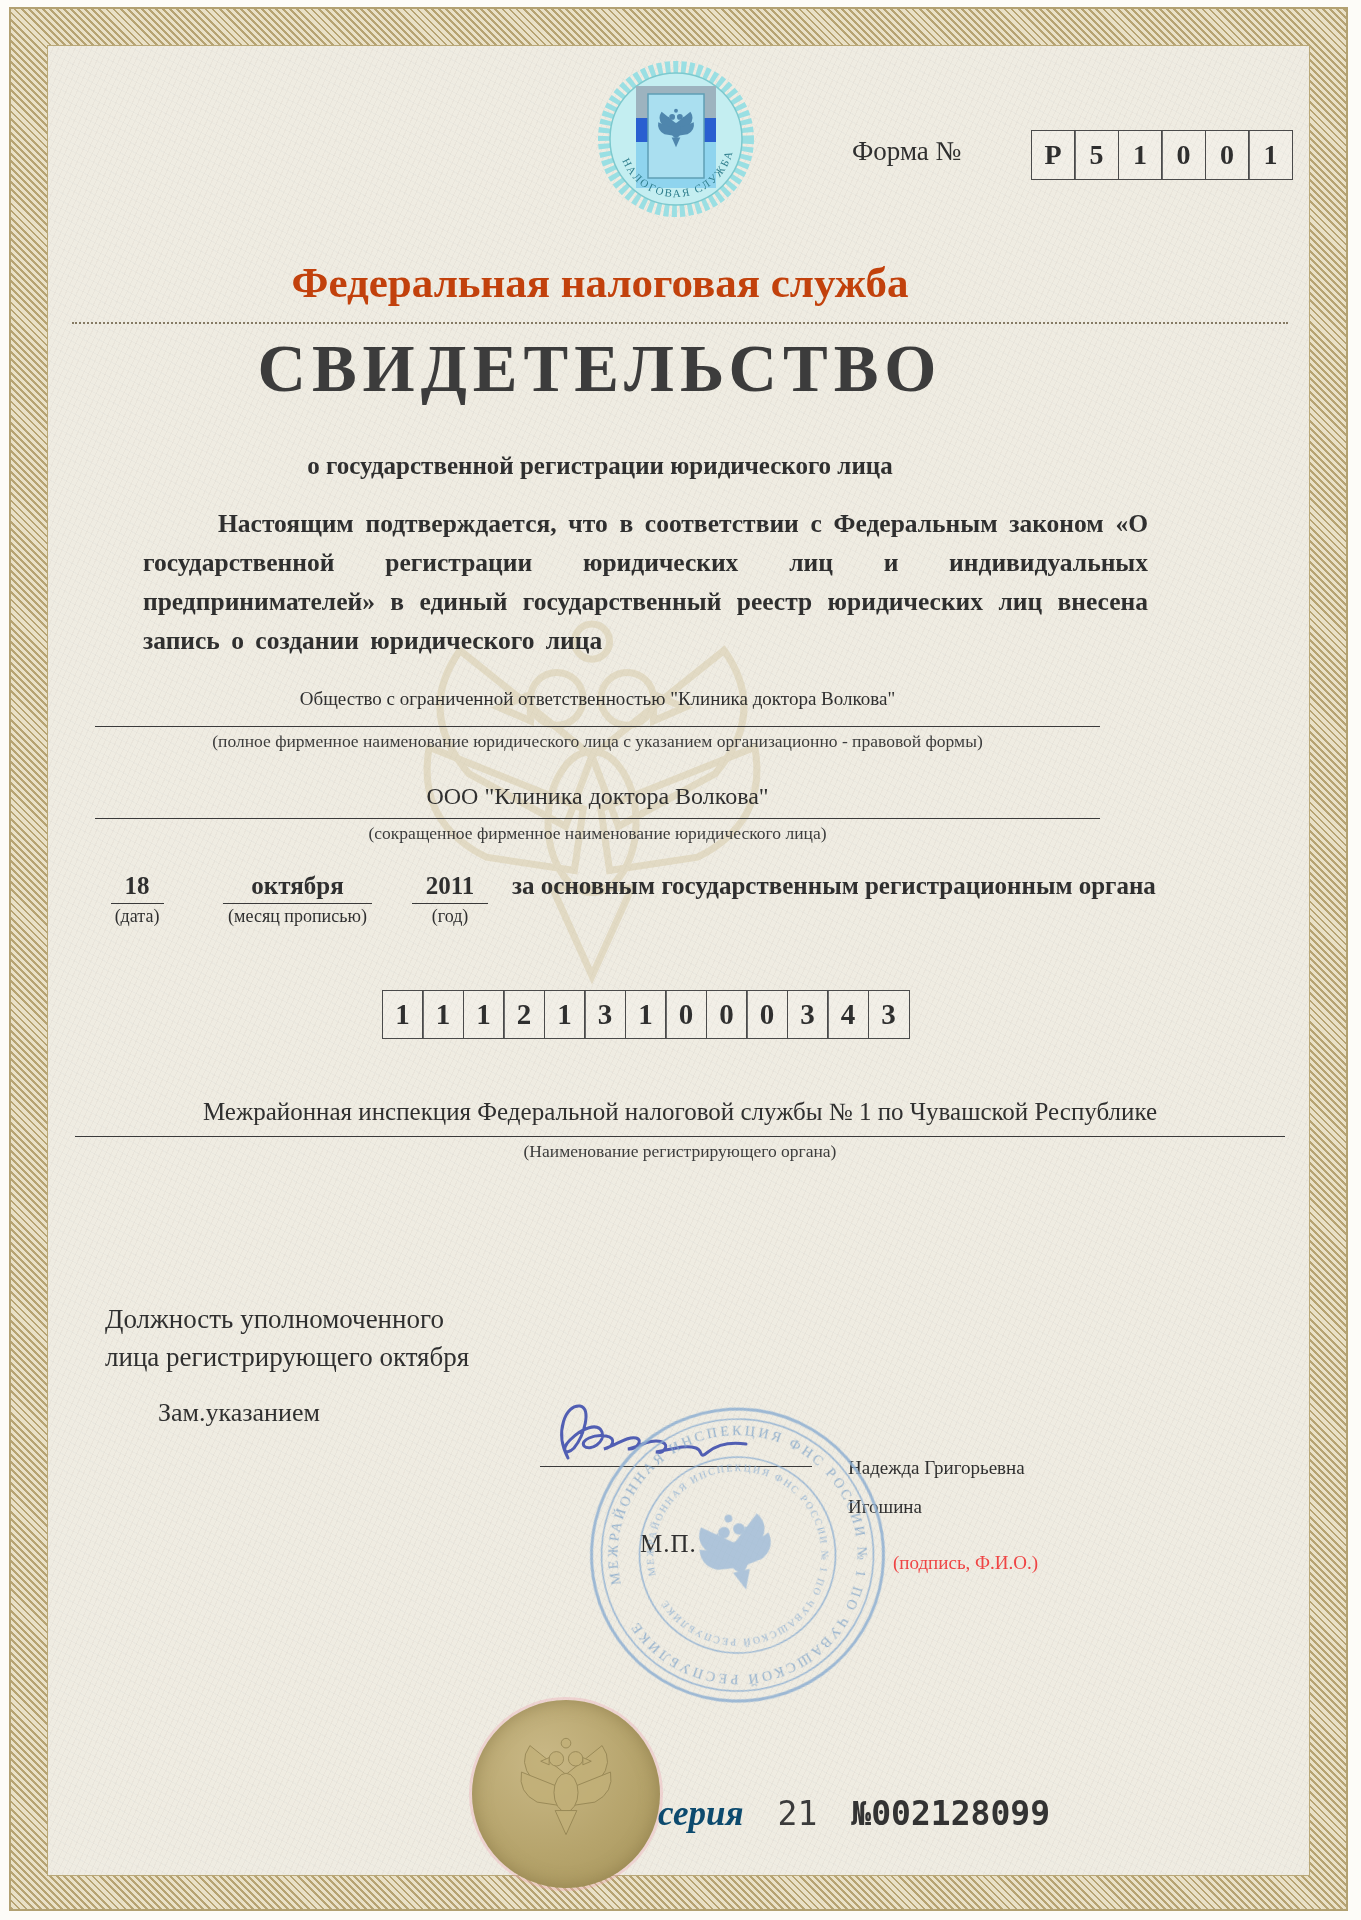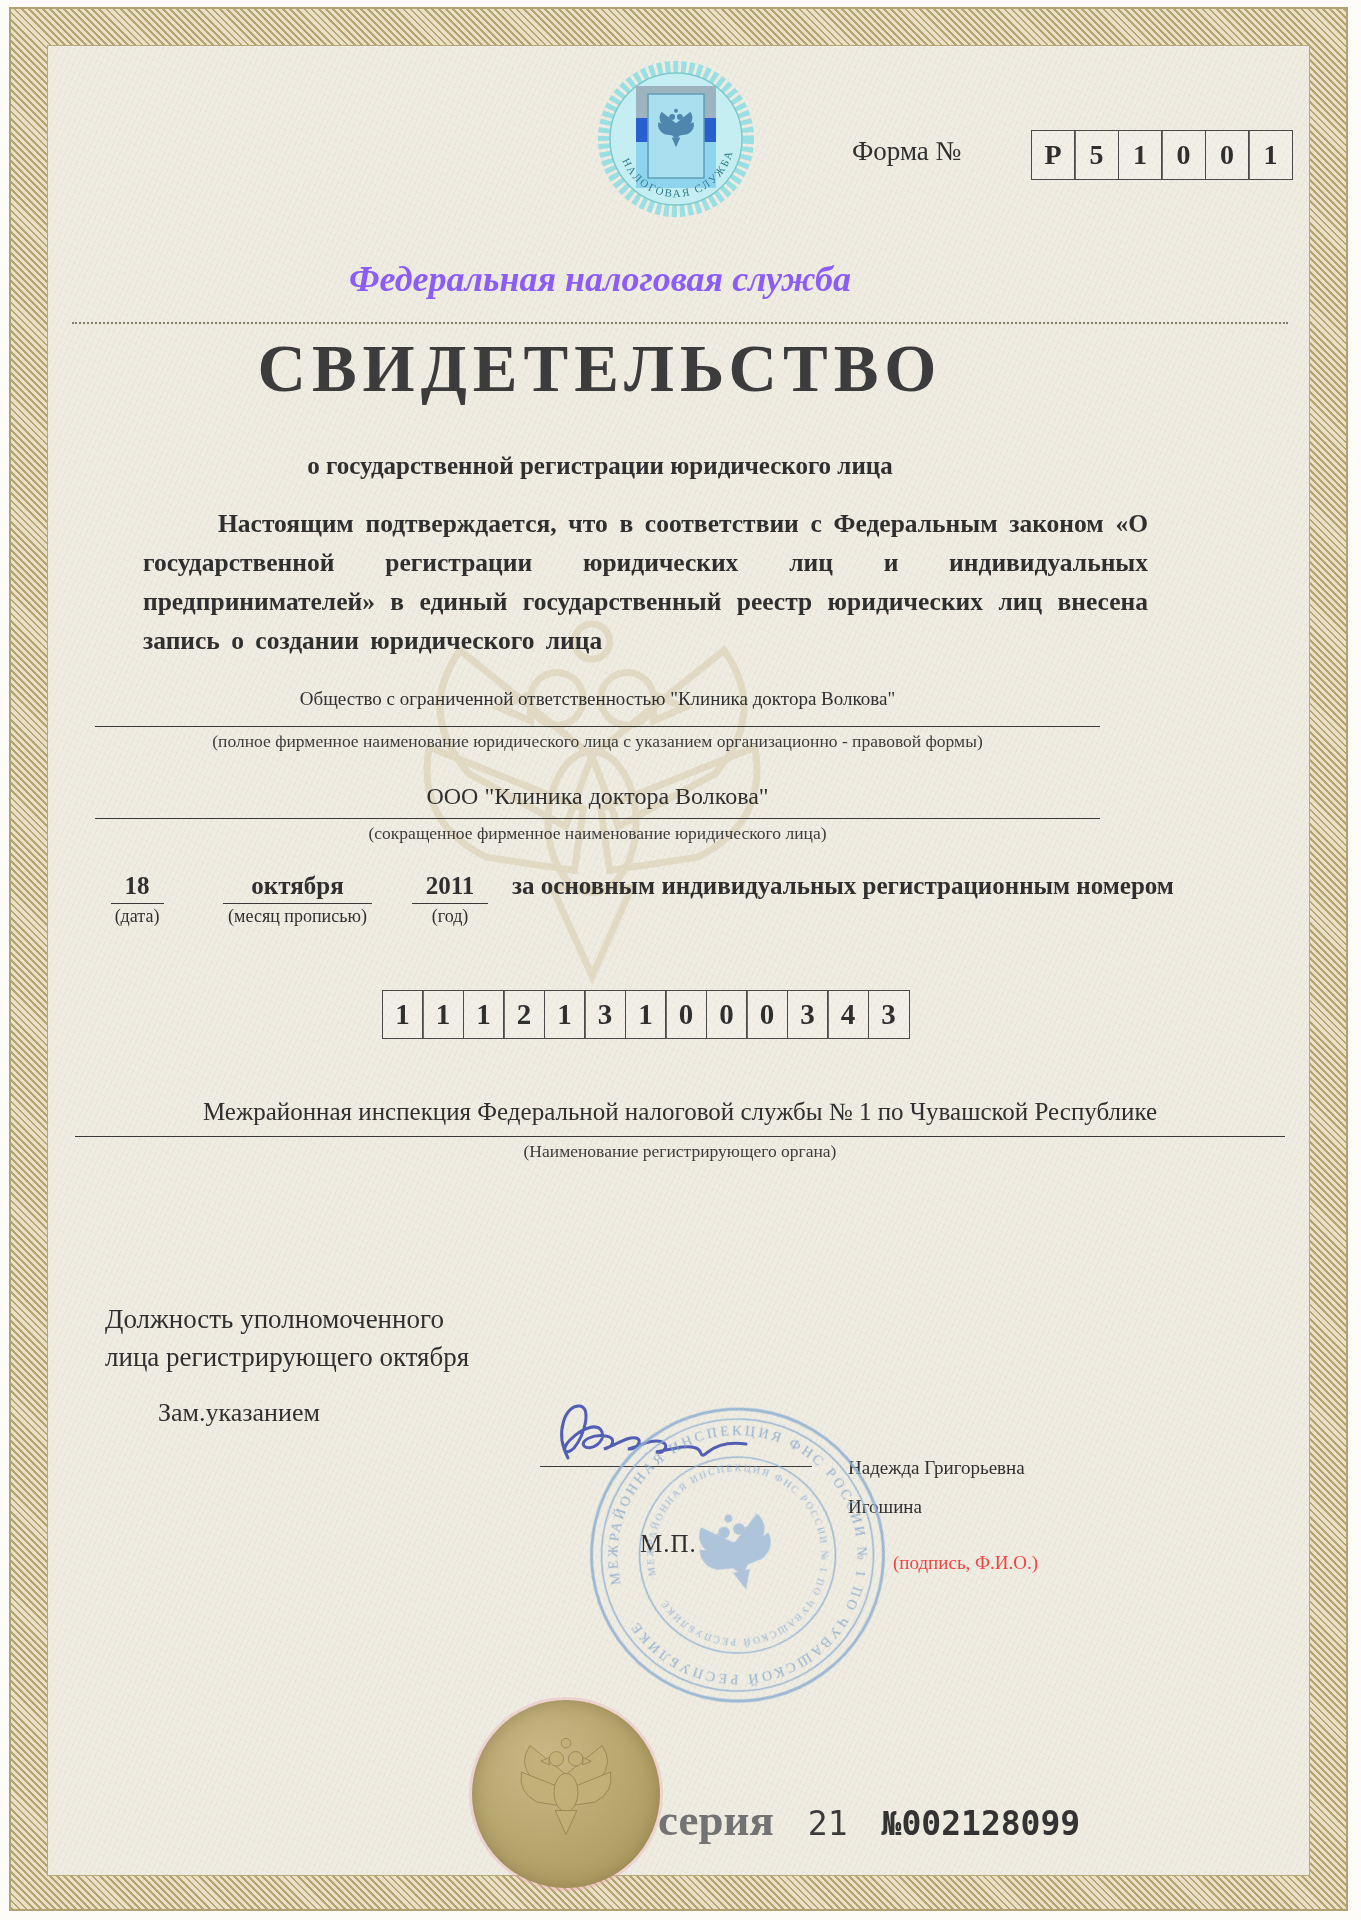--- a/index.html
+++ b/index.html
@@ -88,21 +88,21 @@
   <div class="abs" style="left:852px;top:136px;font-size:27px;">Форма №</div>
   <div class="abs cellrow" style="left:1032px;top:130px;">
     <div class="cell">Р</div>
     <div class="cell">5</div>
     <div class="cell">1</div>
     <div class="cell">0</div>
     <div class="cell">0</div>
     <div class="cell">1</div>
   </div>
 
-  <div class="abs center serifbold" style="left:95px;top:258px;width:1010px;font-size:36px;color:#8b5cf6;font-style:italic;">Федеральная налоговая служба</div>
+  <div class="abs center serifbold" style="left:95px;top:258px;width:1010px;font-size:43px;color:#c2410c;">Федеральная налоговая служба</div>
   <div class="abs dotrule" style="left:72px;top:322px;width:1216px;"></div>
   <div class="abs center serifbold" style="left:95px;top:330px;width:1010px;font-size:67px;letter-spacing:6px;color:#3c3c3c;">СВИДЕТЕЛЬСТВО</div>
   <div class="abs center serifbold" style="left:95px;top:452px;width:1010px;font-size:25px;">о государственной регистрации юридического лица</div>
 
   <div class="abs serifbold" style="left:95px;top:504px;width:1005px;font-size:25.5px;line-height:39px;
               text-align:justify;text-indent:75px;word-spacing:5px;margin-left:48px;">Настоящим подтверждается, что в соответствии с Федеральным законом «О государственной регистрации юридических лиц и индивидуальных предпринимателей» в единый государственный реестр юридических лиц внесена запись о создании юридического лица</div>
 
   <div class="abs center" style="left:95px;top:688px;width:1005px;font-size:19px;">Общество с ограниченной ответственностью "Клиника доктора Волкова"</div>
   <div class="abs rule" style="left:95px;top:726px;width:1005px;"></div>
   <div class="abs center caption" style="left:95px;top:731px;width:1005px;">(полное фирменное наименование юридического лица с указанием организационно - правовой формы)</div>
@@ -116,21 +116,21 @@
     <div class="cap">(дата)</div>
   </div>
   <div class="abs field" style="left:205px;top:872px;width:185px;">
     <span class="val" style="padding:0 28px 3px;">октября</span>
     <div class="cap">(месяц прописью)</div>
   </div>
   <div class="abs field" style="left:400px;top:872px;width:100px;">
     <span class="val">2011</span>
     <div class="cap">(год)</div>
   </div>
-  <div class="abs serifbold" style="left:512px;top:872px;font-size:25px;white-space:nowrap;">за основным индивидуальных регистрационным номером</div>
+  <div class="abs serifbold" style="left:512px;top:872px;font-size:25px;white-space:nowrap;">за основным государственным регистрационным органа</div>
 
   <div class="abs cellrow ogrn" style="left:383px;top:990px;">
     <div class="cell">1</div>
     <div class="cell">1</div>
     <div class="cell">1</div>
     <div class="cell">2</div>
     <div class="cell">1</div>
     <div class="cell">3</div>
     <div class="cell">1</div>
     <div class="cell">0</div>
@@ -191,18 +191,18 @@
     </svg>
   </div>
 
   <div class="abs goldseal" style="left:472px;top:1700px;width:188px;height:188px;">
     <svg width="188" height="188" viewBox="0 0 100 100" style="opacity:.8;">
       <use href="#eagle" x="18" y="14" width="64" height="64" fill="#c2b078" stroke="#8f7f4e" stroke-width=".8"></use>
     </svg>
   </div>
 
   <div class="abs" style="left:658px;top:1794px;display:flex;align-items:baseline;gap:34px;">
-    <span class="serifbold" style="font-size:45px;color:#737373;">серия</span>
+    <span class="serifbold" style="font-size:35px;color:#0c4a6e;font-style:italic;">серия</span>
     <span class="mono" style="font-size:33px;color:#3b3b3b;">21</span>
     <span class="mono" style="font-size:33px;font-weight:bold;color:#333;">№002128099</span>
   </div>
 
 </div>
 
 </body></html>

